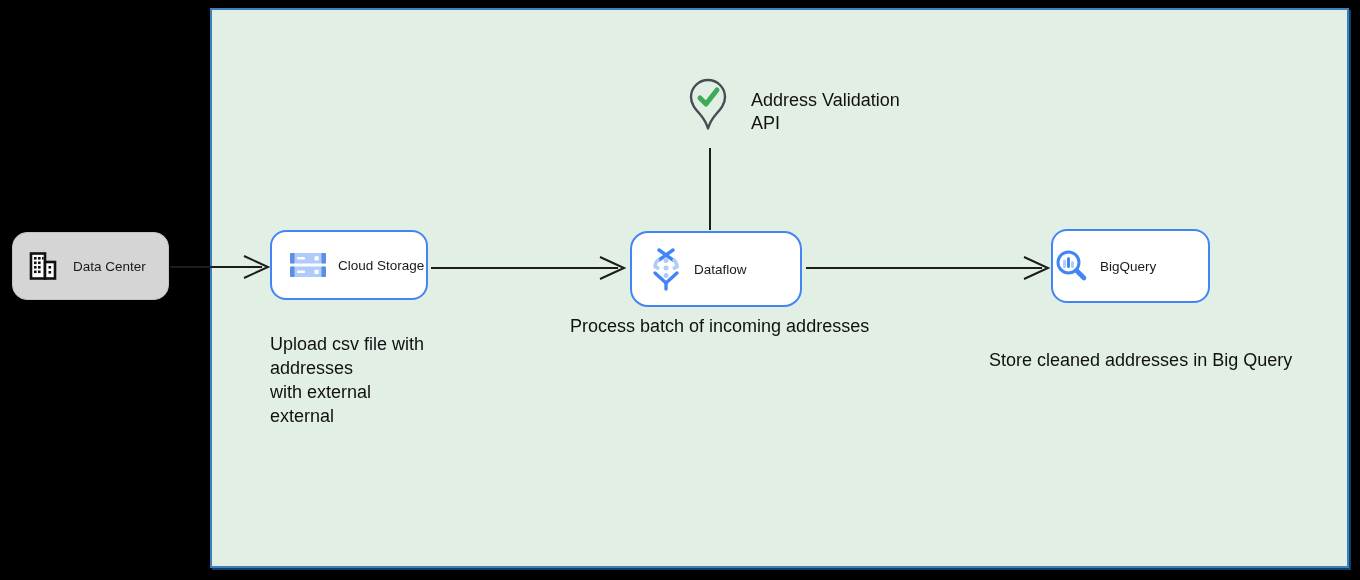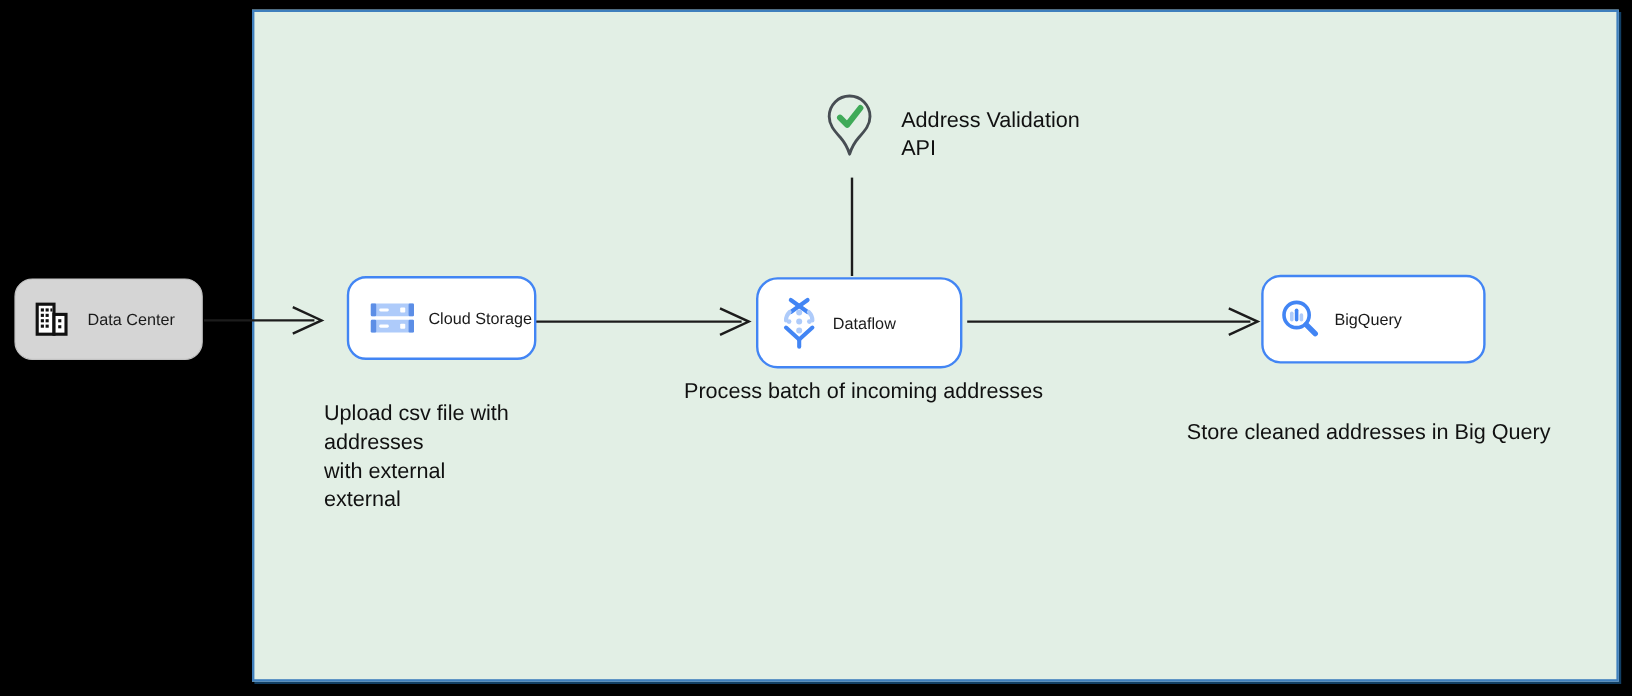--- a/index.html
+++ b/index.html
@@ -37,23 +37,23 @@
     border:2px solid var(--node-border);
     box-sizing:border-box;
   }
   .node-label{font-size:13.5px;color:#1a1a1a;white-space:nowrap;}
   .node-icon{display:flex;align-items:center;justify-content:center;flex:0 0 auto;}
   .node-dc{
     left:12px;top:232px;width:157px;height:68px;border-radius:15px;
     background:var(--data-center-fill);border:1px solid #c3c3c3;
     padding-left:15px;gap:15px;
   }
-  .node-cs{left:270px;top:230px;width:158px;height:70px;border-radius:16px;padding-left:16px;gap:10px;margin-left:19px;}
+  .node-cs{left:270px;top:230px;width:158px;height:70px;border-radius:16px;padding-left:16px;gap:10px;}
   .node-df{left:630px;top:231px;width:172px;height:76px;border-radius:18px;padding-left:13px;gap:7px;align-items:center;}
-  .node-bq{left:1051px;top:229px;width:187px;height:74px;border-radius:16px;padding-left:12px;gap:9px;}
+  .node-bq{left:1051px;top:229px;width:159px;height:74px;border-radius:16px;gap:9px;}
   .pin{position:absolute;left:688px;top:78px;z-index:3;}
   .annotation{
     position:absolute;left:751px;top:89px;z-index:3;
     font-size:18px;line-height:23px;color:var(--text);
   }
   .annotation span{display:block;}
   .caption{position:absolute;z-index:3;font-size:18px;line-height:24px;color:var(--text);}
   .caption span{display:block;}
   .cap-upload{left:270px;top:332px;}
   .cap-process{left:570px;top:314px;white-space:nowrap;}

